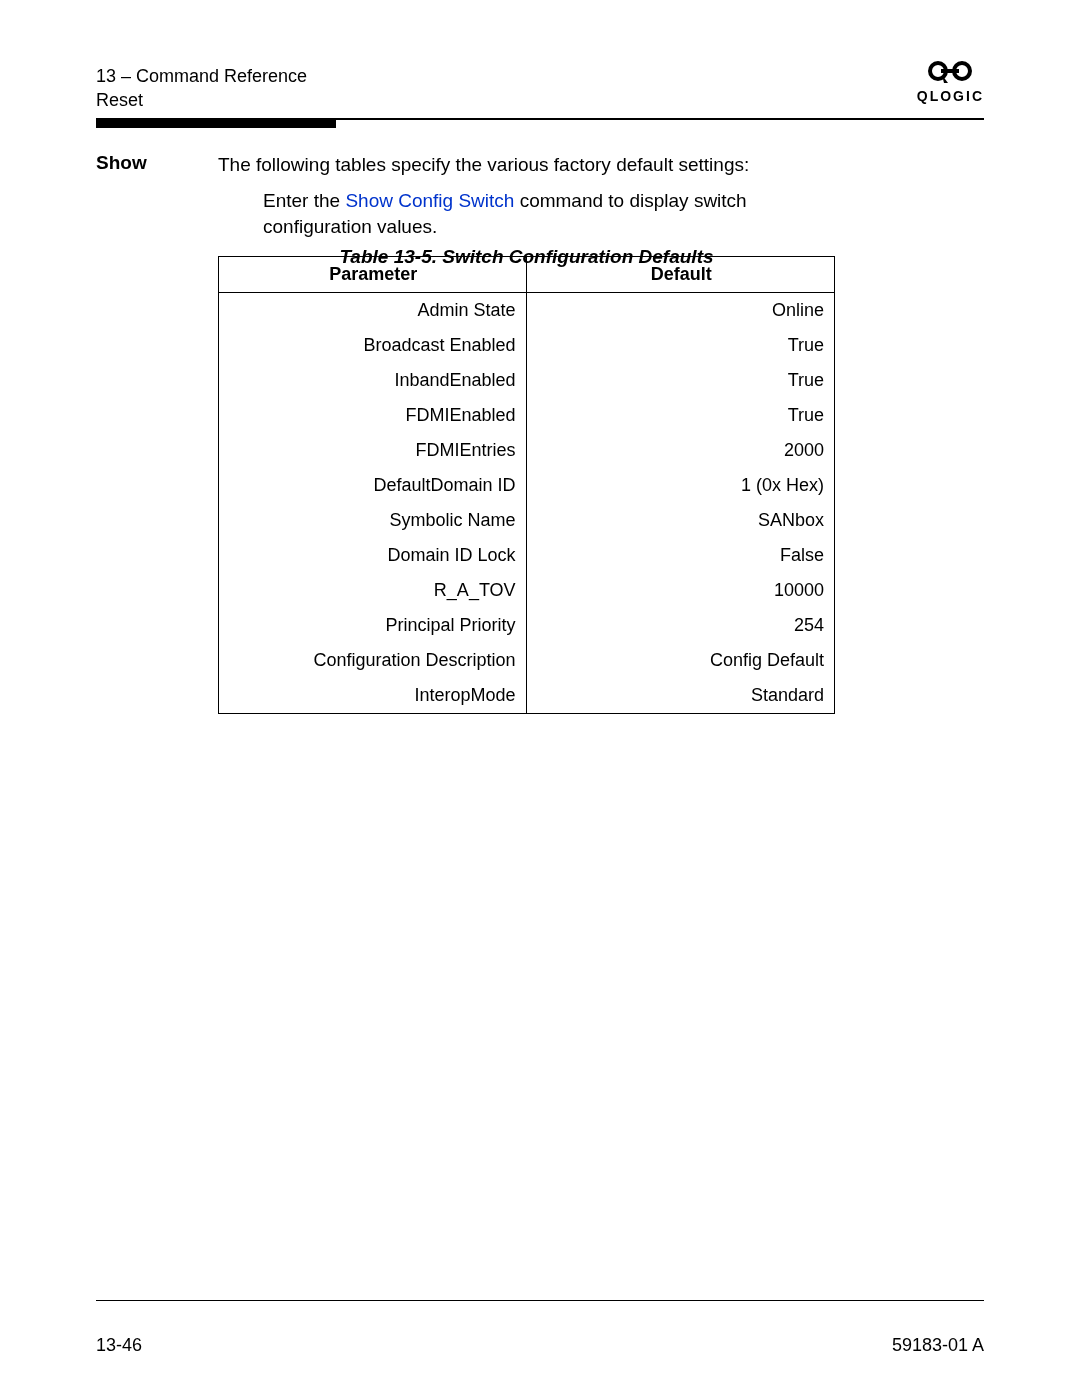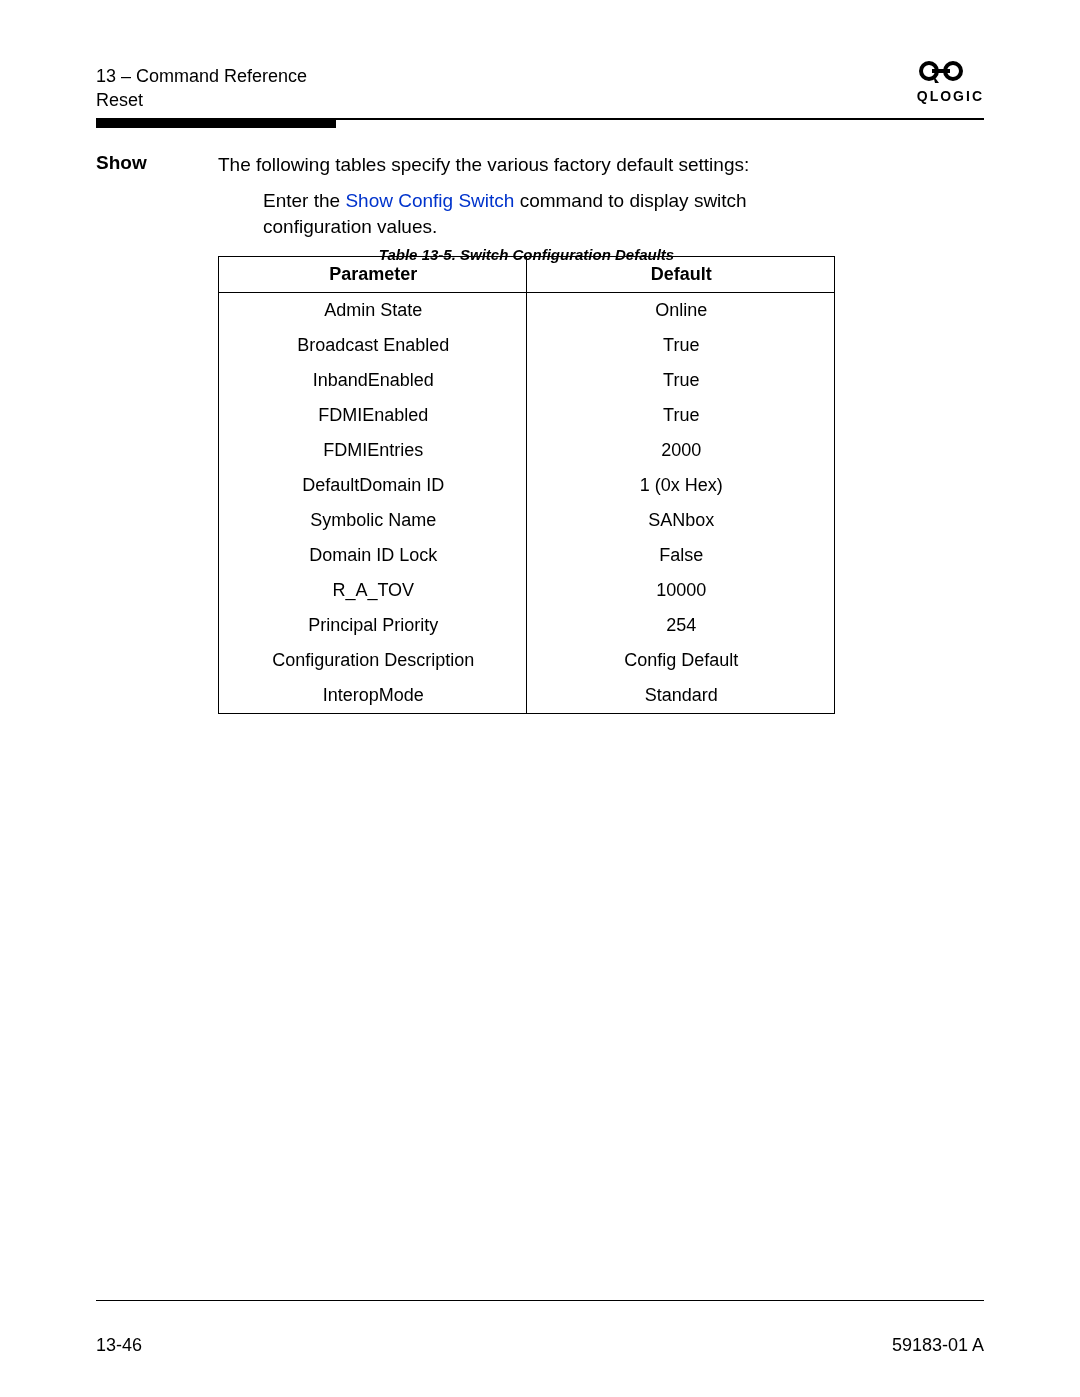--- a/index.html
+++ b/index.html
@@ -2,37 +2,37 @@
 <html><head>
 <meta charset="utf-8">
 <style>
   * { box-sizing: border-box; margin: 0; padding: 0; }
   html, body { width: 1080px; height: 1397px; background: #fff; font-family: Arial, Helvetica, sans-serif; color: #000; }
   .page { position: relative; width: 1080px; height: 1397px; }
 
   
   .hdr { position: absolute; top: 58px; left: 96px; right: 96px; height: 56px; }
   .hdr-left { position: absolute; left: 0; top: 6px; font-size: 18px; line-height: 24px; }
-  .logo { position: absolute; right: 0; top: 0; text-align: left; }
+  .logo { position: absolute; right: 0; top: 0; text-align: center; }
   .logo-mark { font-size: 28px; font-weight: bold; letter-spacing: -2px; display:block; line-height: 26px; }
   .logo-text { font-size: 14px; font-weight: bold; letter-spacing: 2px; display:block; }
   .hdr-rule { position: absolute; top: 118px; left: 96px; right: 96px; height: 2px; background: #000; }
   .hdr-thick { position: absolute; top: 118px; left: 96px; width: 240px; height: 10px; background: #000; }
 
   
   .notes-label { position: absolute; top: 152px; left: 96px; font-weight: bold; font-size: 19px; }
   .notes-body { position: absolute; top: 152px; left: 218px; right: 240px; font-size: 19px; line-height: 26px; }
   .notes-body p { margin-bottom: 10px; }
   .link { color: #0033cc; }
   .inline { white-space: normal; margin-left: 45px; }
 
-  .table-caption { position: absolute; top: 246px; left: 218px; width: 617px; text-align: center; font-weight: bold; font-style: italic; font-size: 15px; }
+  .table-caption { position: absolute; top: 246px; left: 218px; width: 617px; text-align: center; font-weight: bold; font-style: italic; font-size: 19px; }
 
   .tbl { position: absolute; top: 256px; left: 218px; width: 617px; border-collapse: collapse; }
-  .tbl th, .tbl td { border-left: 1.5px solid #000; border-right: 1.5px solid #000; padding: 7px 10px 7px 12px; font-size: 18px; text-align: center; vertical-align: top; }
+  .tbl th, .tbl td { border-left: 1.5px solid #000; border-right: 1.5px solid #000; padding: 7px 10px 7px 12px; font-size: 18px; text-align: right; vertical-align: top; }
   .tbl th { border-top: 1.5px solid #000; border-bottom: 1.5px solid #000; font-weight: bold; text-align: center; }
   .tbl tr:last-child td { border-bottom: 1.5px solid #000; }
   .tbl col.c1 { width: 308px; }
   .tbl col.c2 { width: 309px; }
 
   
   .ftr-rule { position: absolute; bottom: 96px; left: 96px; right: 96px; height: 1.5px; background: #000; }
   .ftr { position: absolute; bottom: 62px; left: 96px; right: 96px; font-size: 18px; }
   .ftr-left { position: absolute; left: 0; }
   .ftr-right { position: absolute; right: 0; }

